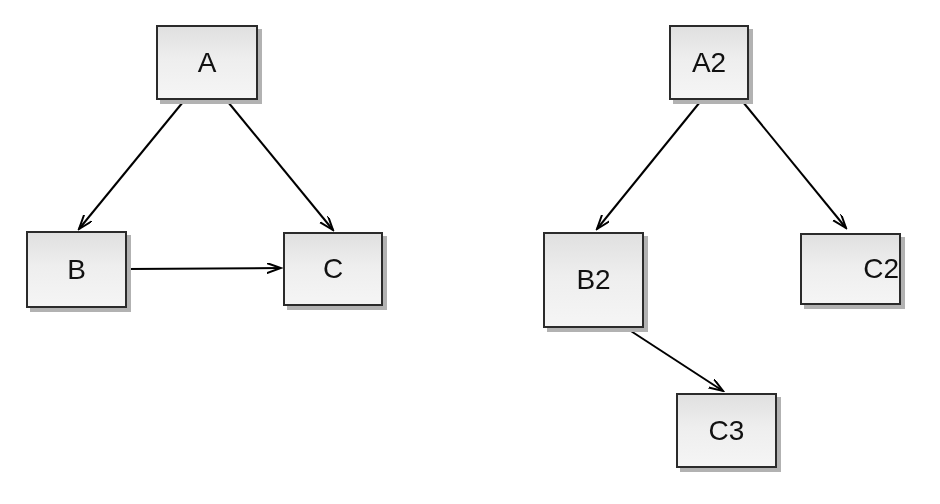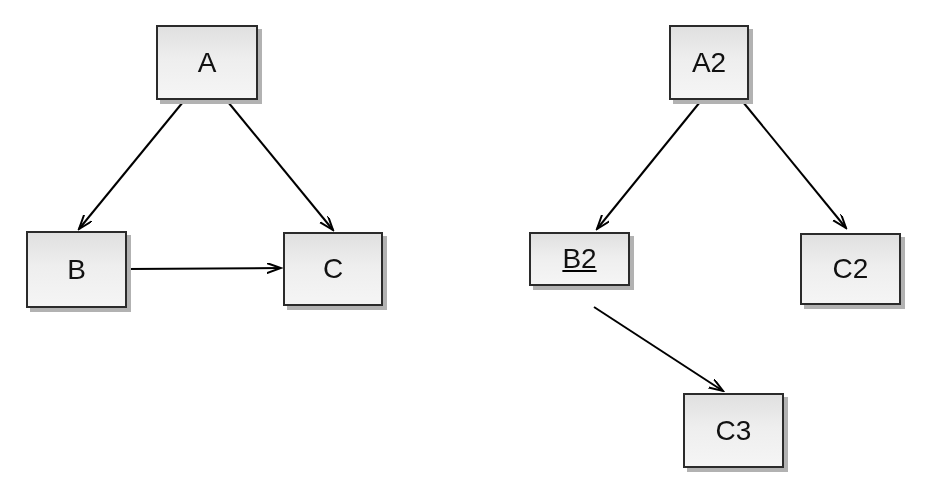--- a/index.html
+++ b/index.html
@@ -65,23 +65,23 @@
       </div>
       <div class="node" style="left: 26px; top: 231px; width: 101px; height: 77px;">
         <span class="node-label">B</span>
       </div>
       <div class="node" style="left: 283px; top: 232px; width: 100px; height: 74px;">
         <span class="node-label">C</span>
       </div>
       <div class="node" style="left: 669px; top: 25px; width: 80px; height: 75px;">
         <span class="node-label">A2</span>
       </div>
-      <div class="node" style="left: 529px; top: 232px; width: 101px; height: 54px; text-decoration: underline;">
+      <div class="node" style="left: 543px; top: 232px; width: 101px; height: 96px;">
         <span class="node-label">B2</span>
       </div>
-      <div class="node" style="left: 800px; top: 233px; width: 101px; height: 72px;">
+      <div class="node" style="left: 800px; top: 233px; width: 101px; height: 72px; justify-content: flex-end;">
         <span class="node-label">C2</span>
       </div>
-      <div class="node" style="left: 676px; top: 393px; width: 101px; height: 75px; margin-left: 7px;">
+      <div class="node" style="left: 676px; top: 393px; width: 101px; height: 75px;">
         <span class="node-label">C3</span>
       </div>
     </div>
 </div>
 
 </body></html>

